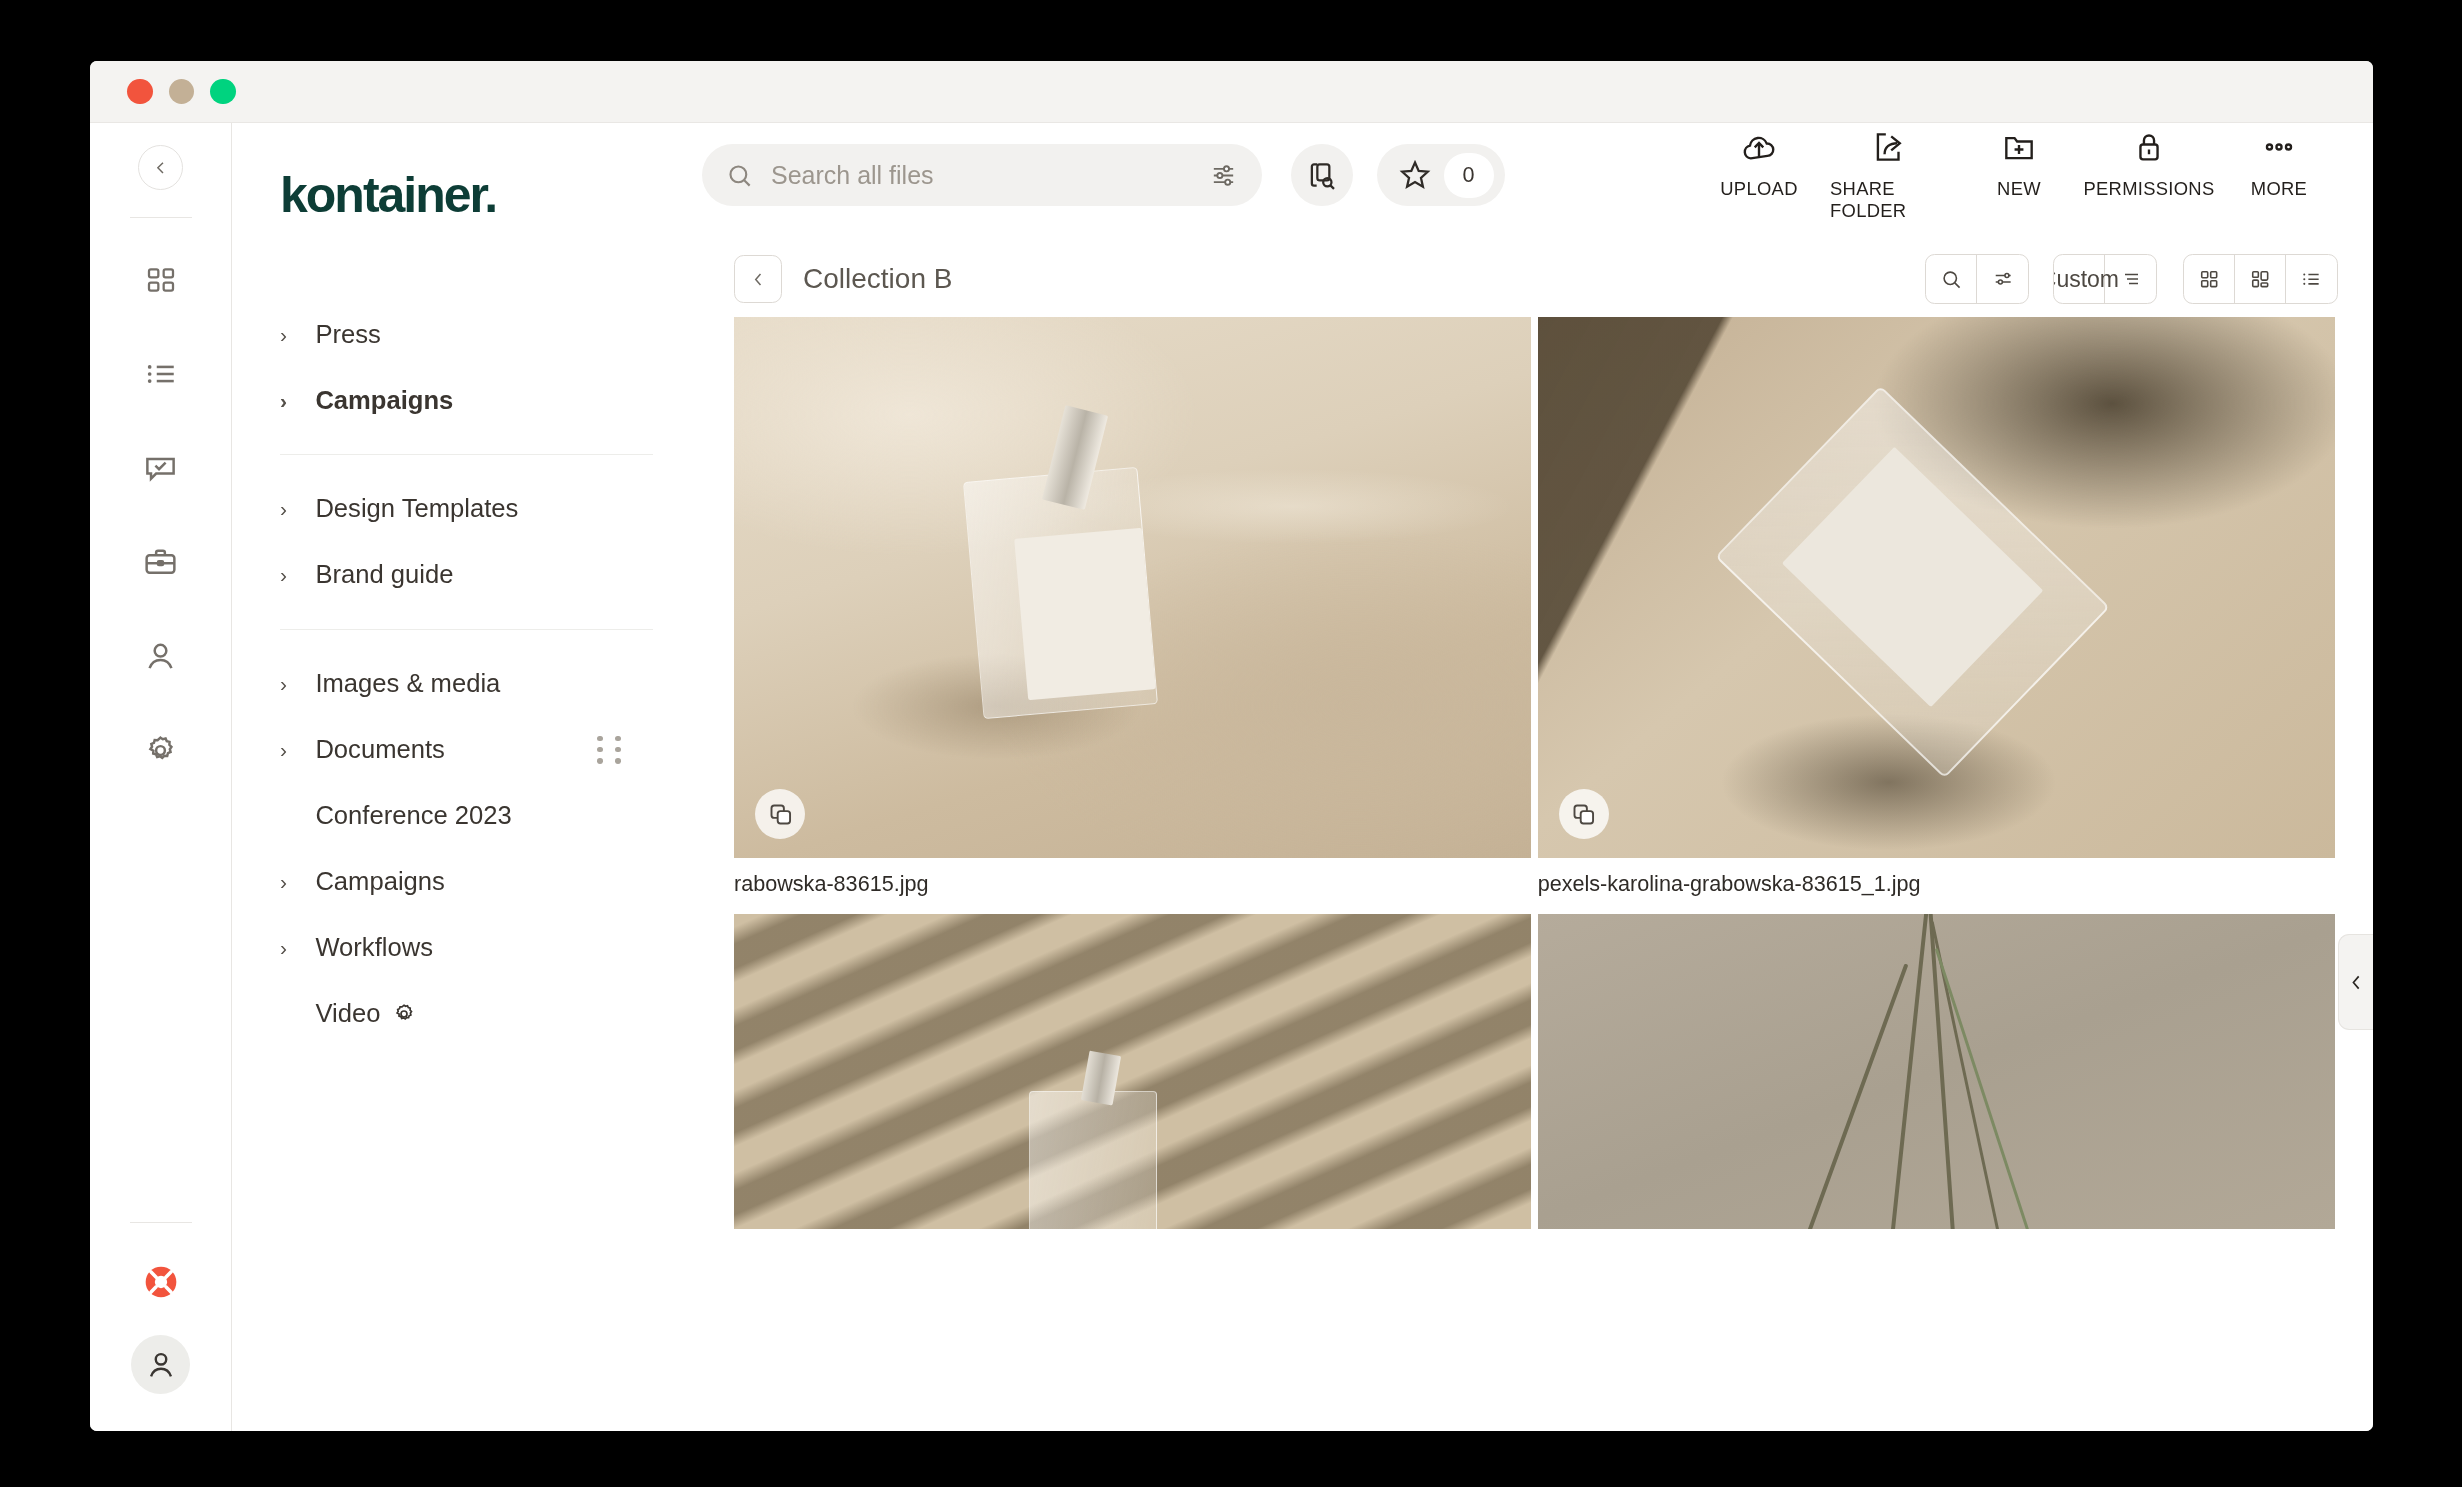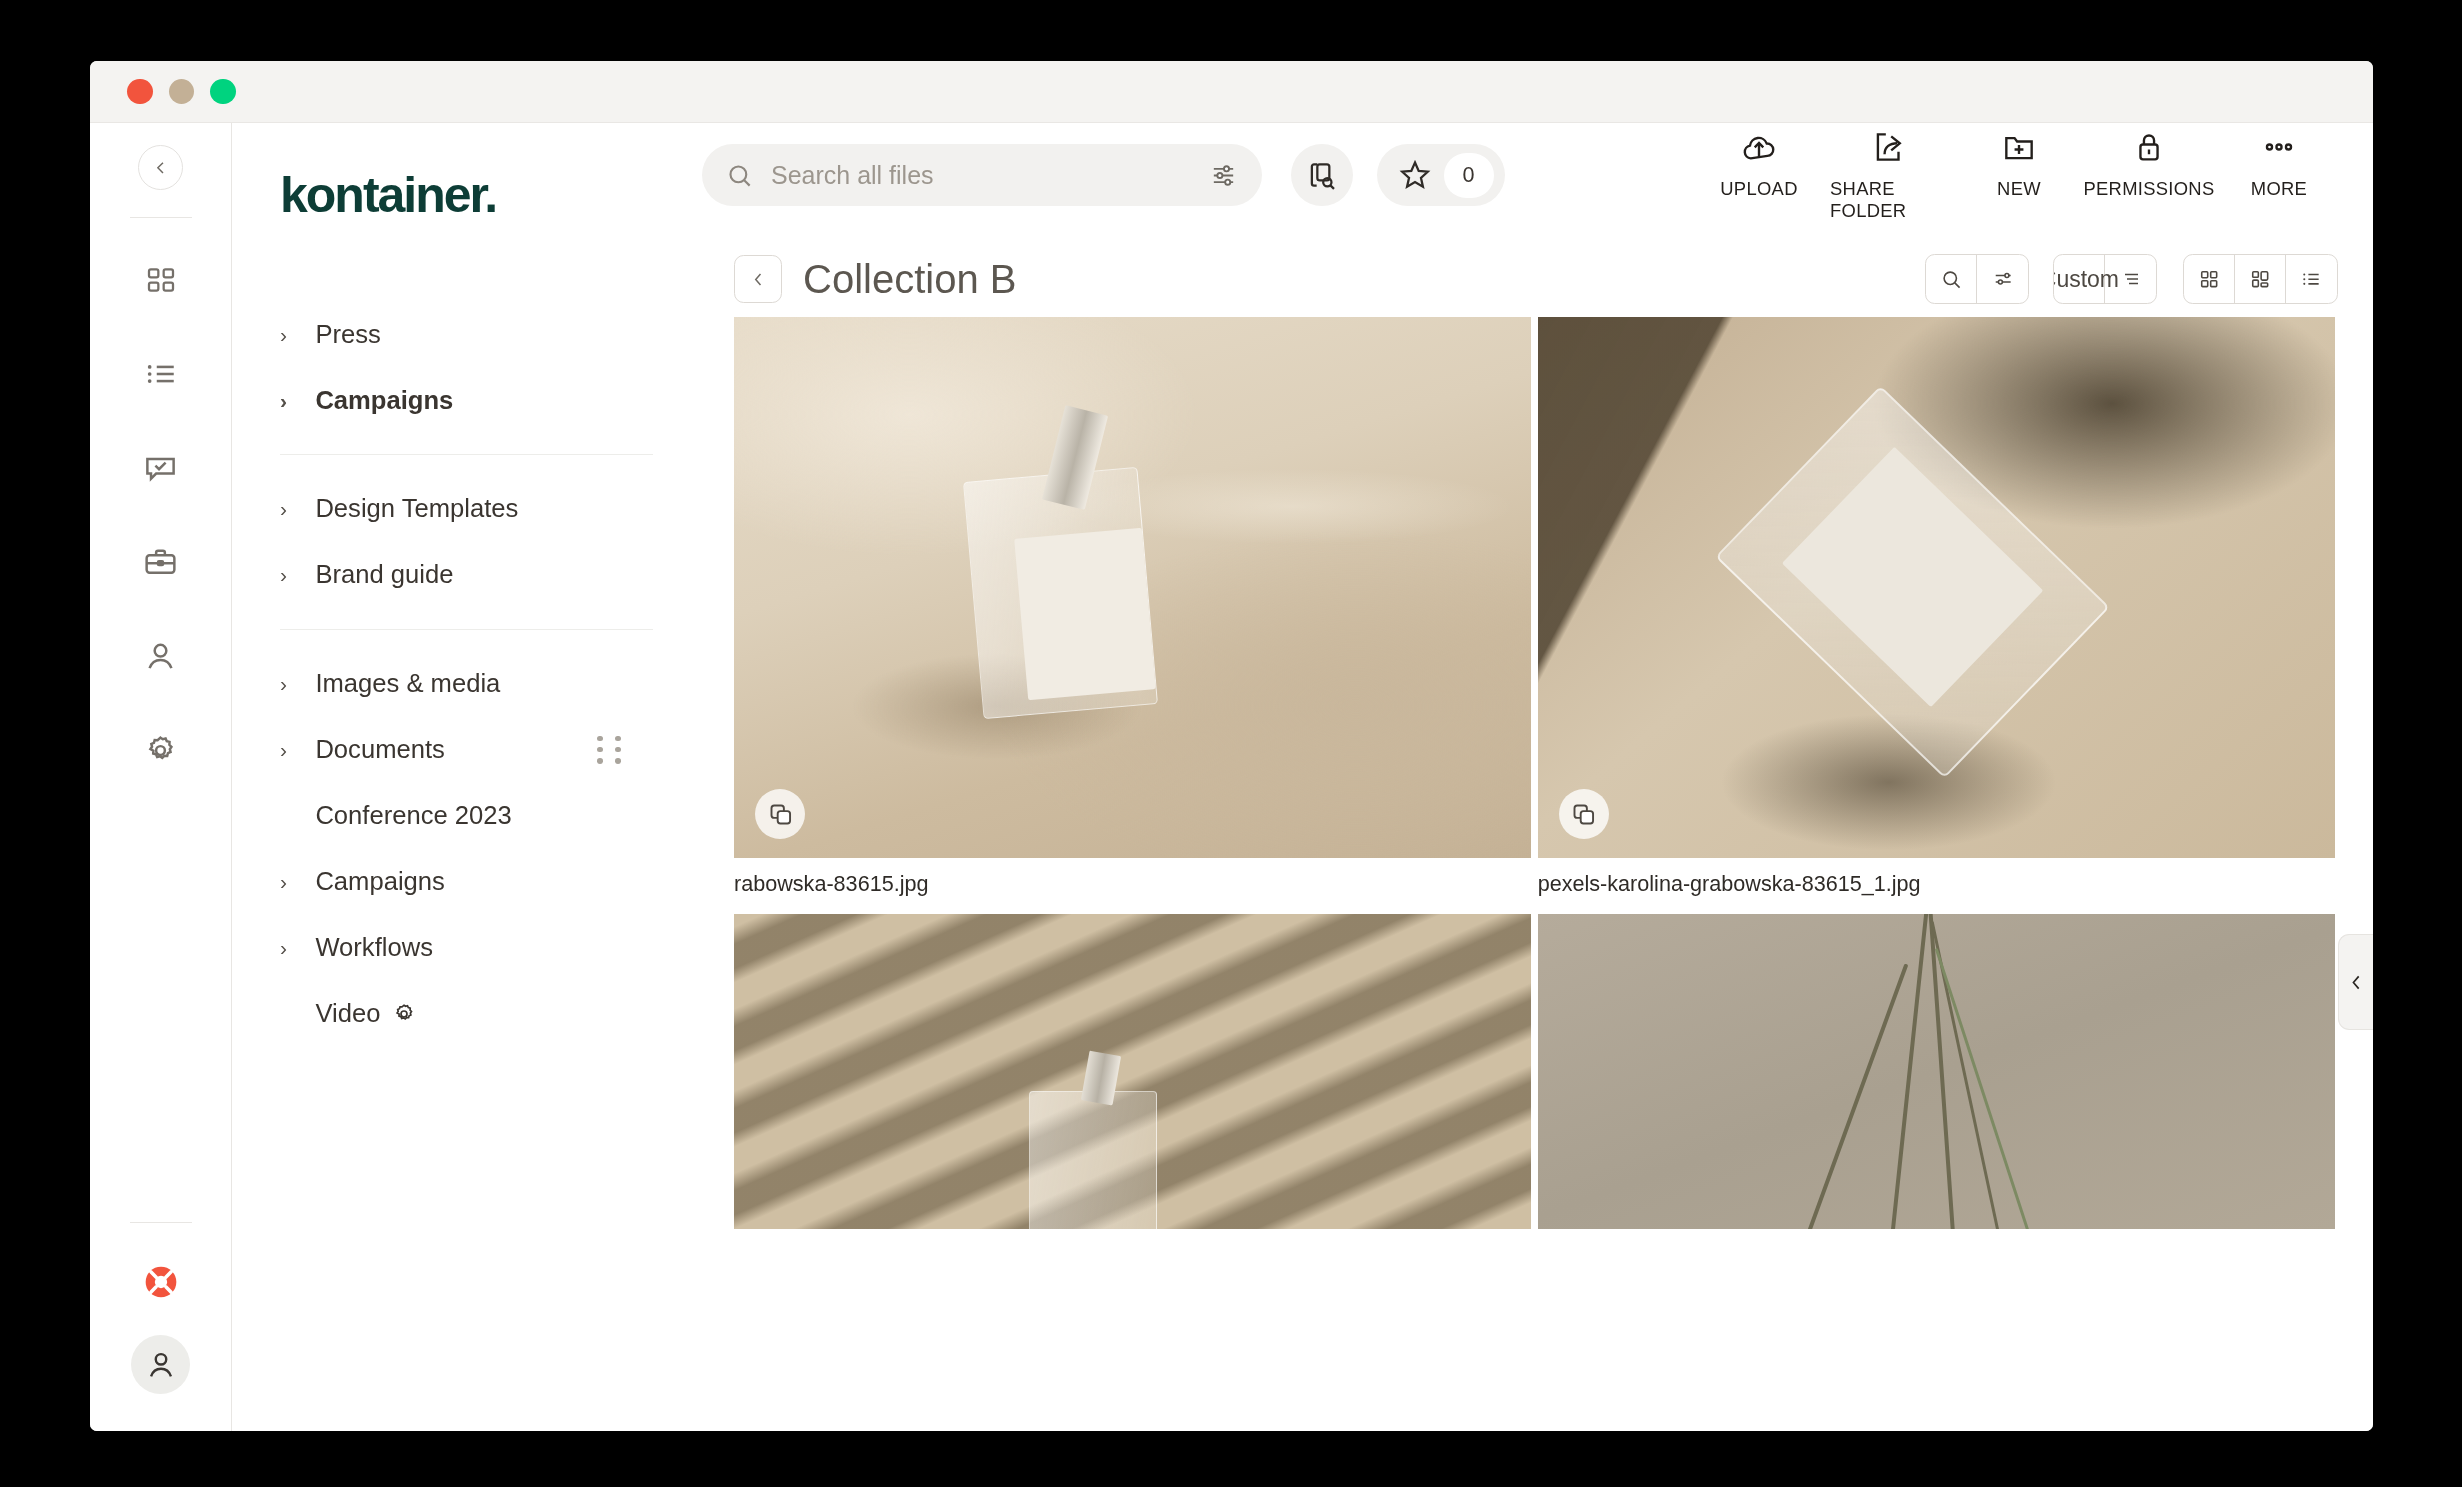--- a/index.html
+++ b/index.html
@@ -197,21 +197,21 @@
     display: flex; align-items: center;
     padding: 14.4px 35px 0 38px;
     height: 90px;
   }
   .back-btn {
     width: 48px; height: 48px; border-radius: 9.6px;
     border: 0.8px solid #ddd9d4;
     display: flex; align-items: center; justify-content: center;
     color: #6e6a63; margin-right: 21px;
   }
-  .coll-title { font-size: 40px; color: #5c5750; }
+  .coll-title { font-size: 28px; color: #5c5750; }
   .coll-spacer { flex: 1 1 auto; }
 
   .seg {
     display: flex; align-items: center;
     border: 0.8px solid #ddd9d4; border-radius: 9.6px; overflow: hidden;
     height: 50px;
   }
   .seg > div {
     width: 51px; height: 100%;
     display: flex; align-items: center; justify-content: center;

